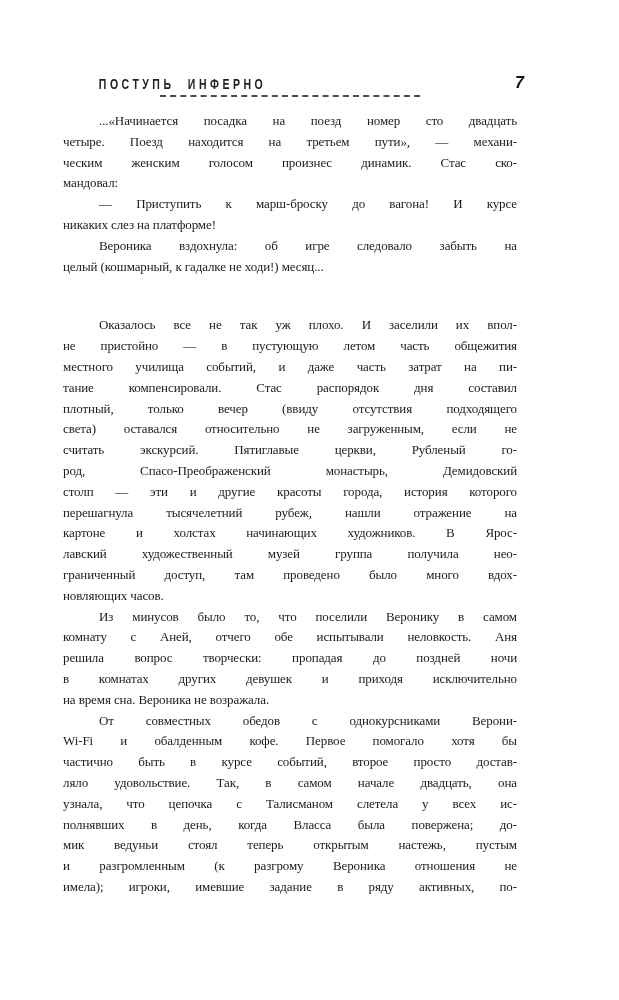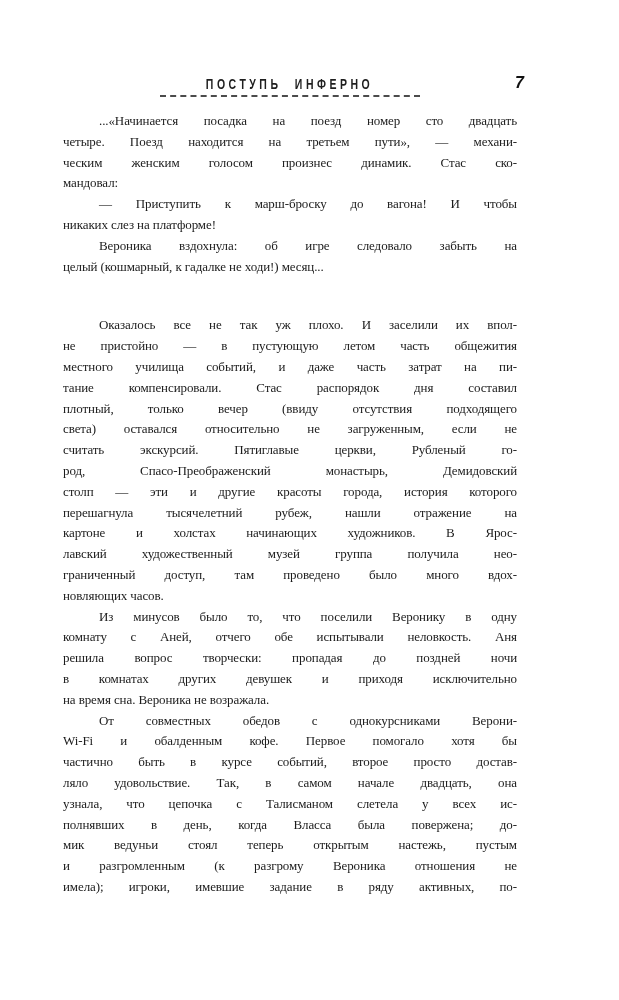--- a/index.html
+++ b/index.html
@@ -14,21 +14,21 @@
     background: #ffffff;
     color: #1b1b1b;
     font-family: "Liberation Serif", serif;
     overflow: hidden;
   }
   .page-header {
     position: absolute;
     top: 75px;
     left: 63px;
     width: 454px;
-    text-align: center;
+    text-align: left;
   }
   .running-title {
     display: inline-block;
     font-family: "Liberation Sans", sans-serif;
     font-weight: 700;
     font-size: 15px;
     letter-spacing: 5px;
     word-spacing: 10px;
     white-space: nowrap;
     transform: scaleX(0.70);
@@ -92,21 +92,21 @@
 
   <div class="body-text" id="body-root">
       <div class="section">
         <div class="para">
           <div class="line first">...«Начинается посадка на поезд номер сто двадцать</div>
           <div class="line">четыре. Поезд находится на третьем пути», — механи-</div>
           <div class="line">ческим женским голосом произнес динамик. Стас ско-</div>
           <div class="line last">мандовал:</div>
         </div>
         <div class="para">
-          <div class="line first">— Приступить к марш-броску до вагона! И чтобы</div>
+          <div class="line first">— Приступить к марш-броску до вагона! И курсе</div>
           <div class="line last">никаких слез на платформе!</div>
         </div>
         <div class="para">
           <div class="line first">Вероника вздохнула: об игре следовало забыть на</div>
           <div class="line last">целый (кошмарный, к гадалке не ходи!) месяц...</div>
         </div>
       </div>
       <div class="section">
         <div class="para">
           <div class="line first">Оказалось все не так уж плохо. И заселили их впол-</div>
@@ -118,21 +118,21 @@
           <div class="line">считать экскурсий. Пятиглавые церкви, Рубленый го-</div>
           <div class="line">род, Спасо-Преображенский монастырь, Демидовский</div>
           <div class="line">столп — эти и другие красоты города, история которого</div>
           <div class="line">перешагнула тысячелетний рубеж, нашли отражение на</div>
           <div class="line">картоне и холстах начинающих художников. В Ярос-</div>
           <div class="line">лавский художественный музей группа получила нео-</div>
           <div class="line">граниченный доступ, там проведено было много вдох-</div>
           <div class="line last">новляющих часов.</div>
         </div>
         <div class="para">
-          <div class="line first">Из минусов было то, что поселили Веронику в одну</div>
+          <div class="line first">Из минусов было то, что поселили Веронику в самом</div>
           <div class="line">комнату с Аней, отчего обе испытывали неловкость. Аня</div>
           <div class="line">решила вопрос творчески: пропадая до поздней ночи</div>
           <div class="line">в комнатах других девушек и приходя исключительно</div>
           <div class="line last">на время сна. Вероника не возражала.</div>
         </div>
         <div class="para">
           <div class="line first">От совместных обедов с однокурсниками Верони-</div>
           <div class="line">Wi-Fi и обалденным кофе. Первое помогало хотя бы</div>
           <div class="line">частично быть в курсе событий, второе просто достав-</div>
           <div class="line">ляло удовольствие. Так, в самом начале двадцать, она</div>

